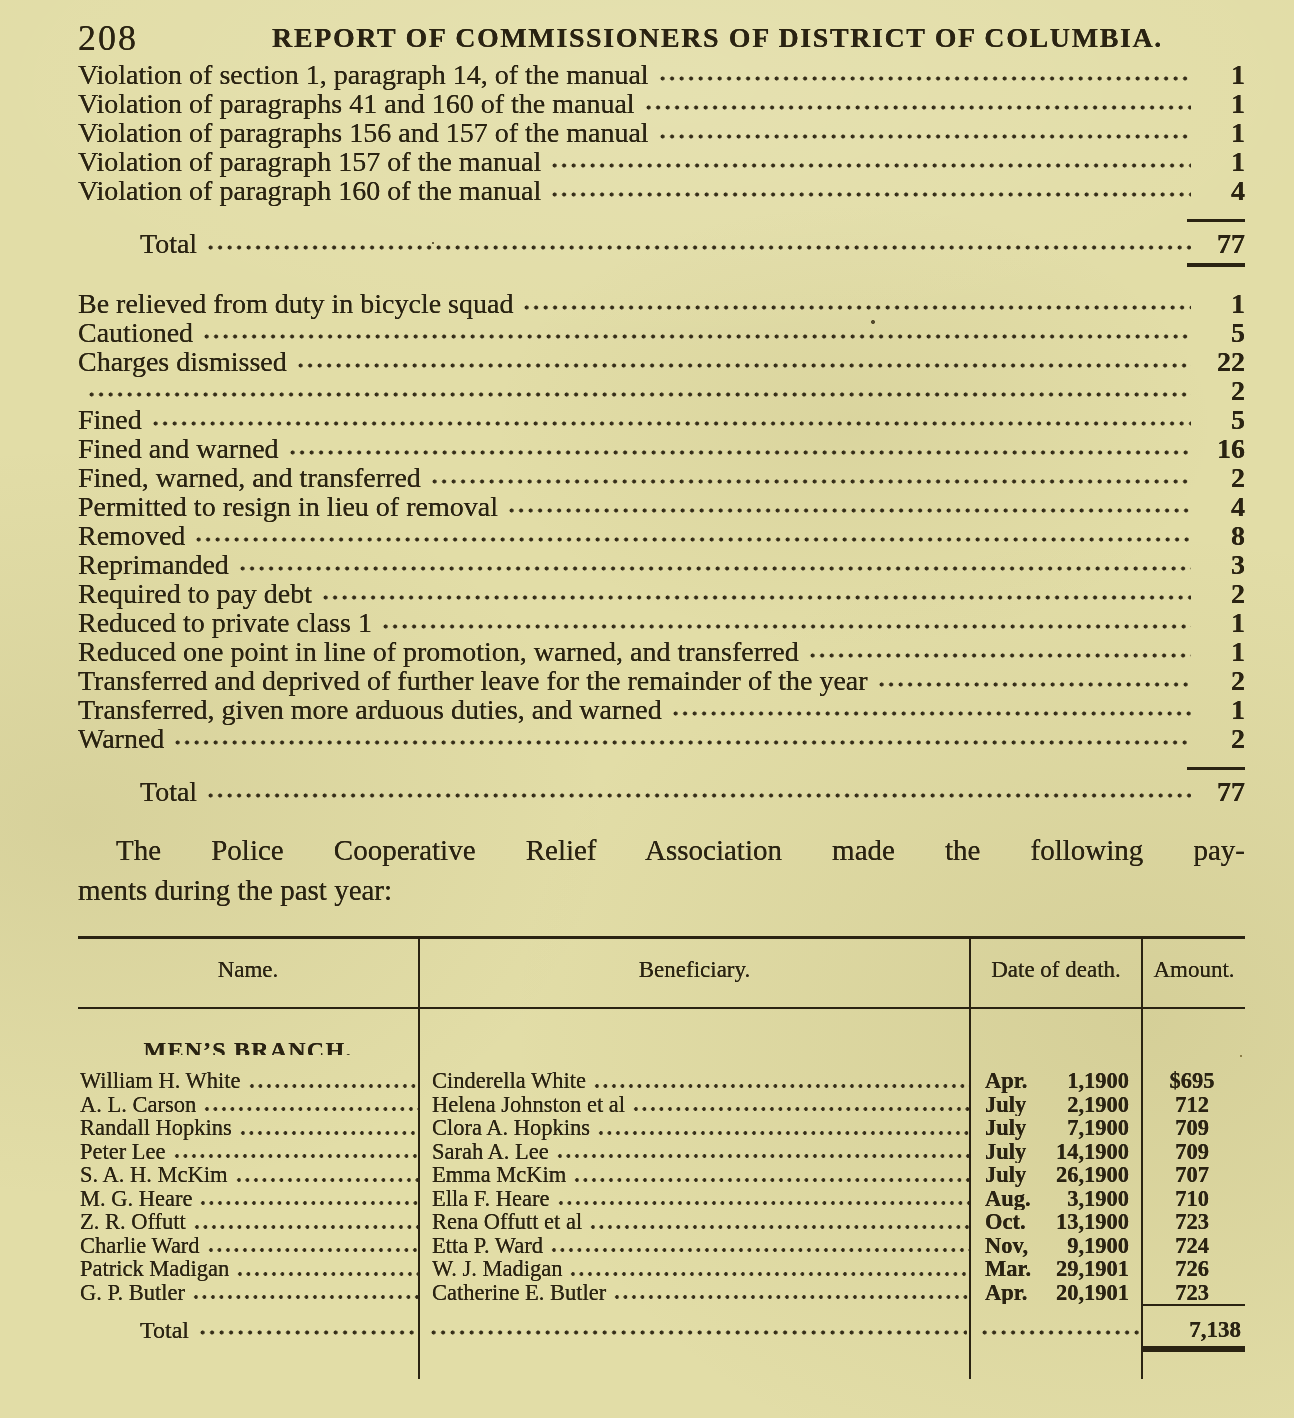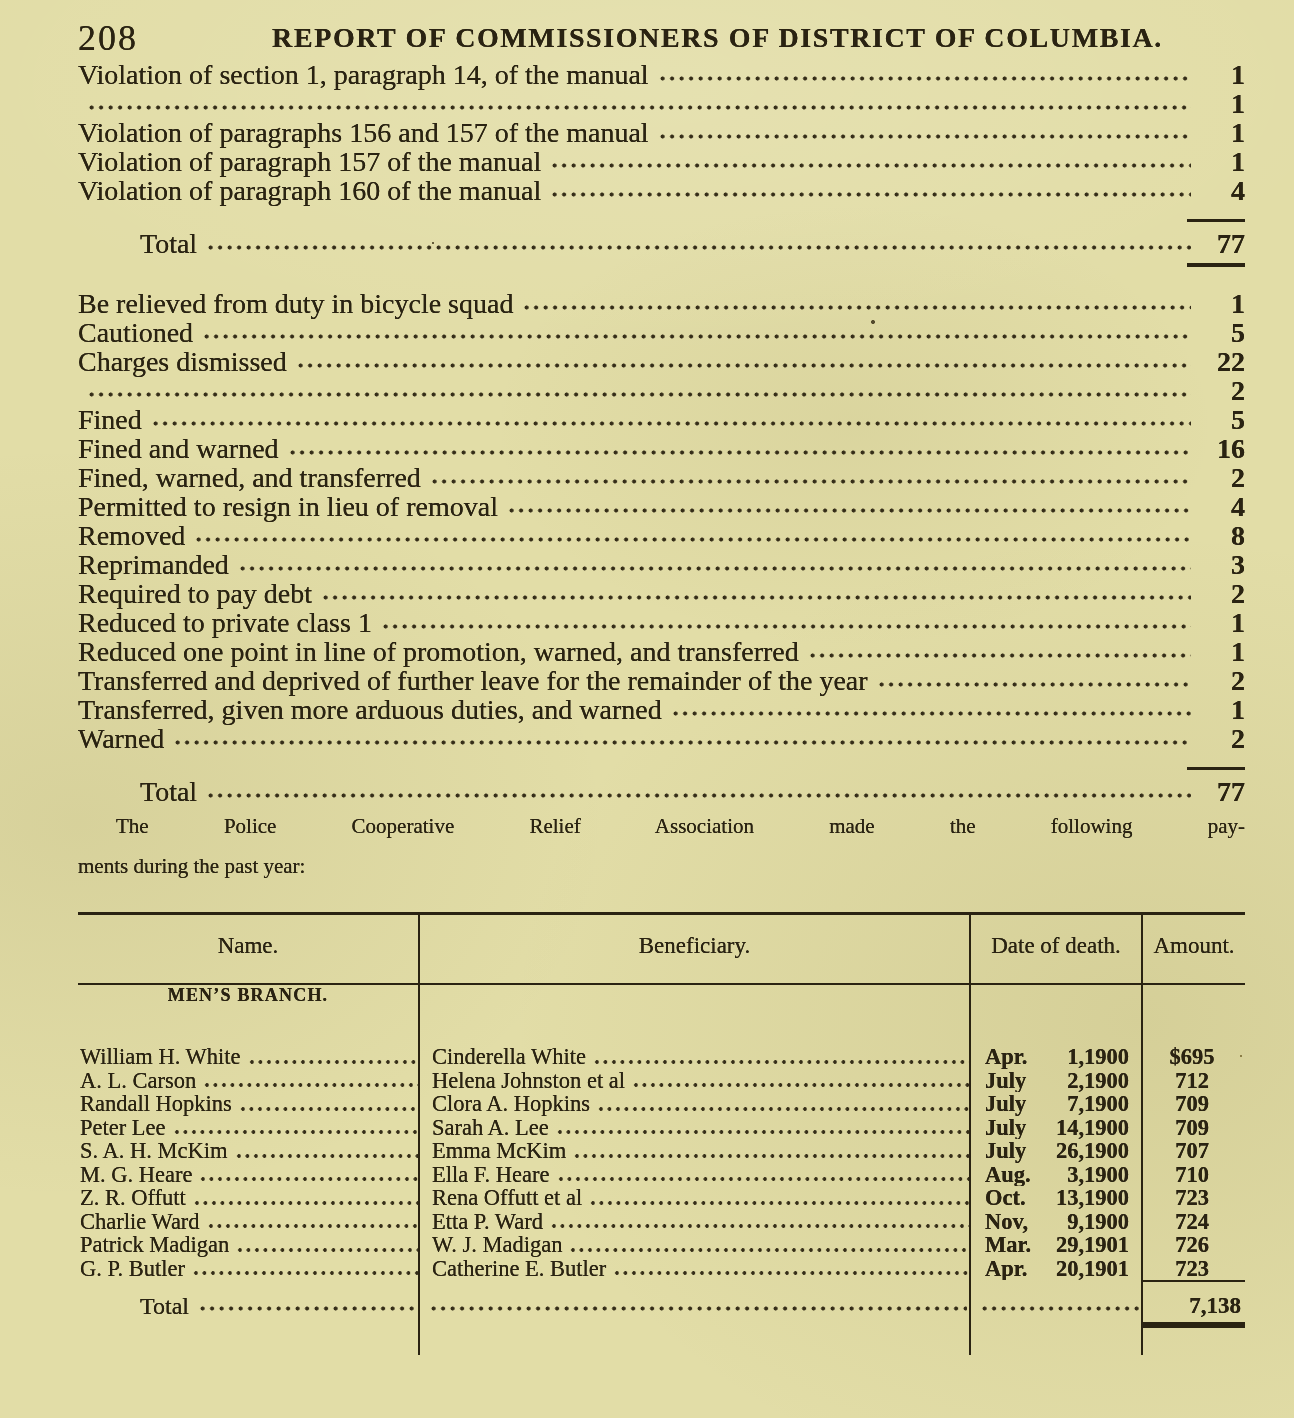--- a/index.html
+++ b/index.html
@@ -45,35 +45,35 @@
     background-size:9.5px 5px;background-repeat:repeat-x;
   }
   .num{flex:0 0 52px;text-align:right;font-weight:700;}
   .list1{}
   .list2{margin-top:22px;}
   
   .rule-above{width:58px;margin:14px 0 7px auto;border-top:3px solid var(--ink);}
   .dbl-rule{width:58px;height:3px;margin:5px 0 0 auto;border-top:2.5px solid var(--ink);border-bottom:2.5px solid var(--ink);}
   .total-line .lbl{margin-left:62px;}
   
-  .para{font-size:21px;line-height:40px;}
+  .para{margin-top:24px;font-size:29px;line-height:40px;}
   .para .l1{text-indent:38px;text-align:justify;text-align-last:justify;white-space:nowrap;}
   .para .l2{white-space:nowrap;}
   
   .reltable{
     margin-top:26px;
     border-top:3px solid var(--ink);
     display:grid;
     grid-template-columns:340px 551px 172px 104px;
   }
   .contents{display:contents;}
   .cell{overflow:hidden;}
   .vline{border-left:2px solid var(--ink);}
   .hcell{border-bottom:2px solid var(--ink);text-align:center;font-size:23px;line-height:26px;padding:18px 2px 24px;white-space:nowrap;}
-  .scell{height:46px;padding-top:0;text-align:center;font-size:18px;letter-spacing:1.2px;font-weight:700;white-space:nowrap;}
+  .scell{height:46px;padding-top:28px;text-align:center;font-size:24px;letter-spacing:1.2px;font-weight:700;white-space:nowrap;}
   .gapcell{height:14px;}
   .dcell{height:23.5px;line-height:23.5px;font-size:22.5px;white-space:nowrap;display:flex;}
   .dcell .leader{height:4px;margin:0 0 5px 7px;background-size:8.5px 4px;
     background-image:radial-gradient(circle at 4px 2px, var(--ink-soft) 1.6px, transparent 2.1px);}
   .c-name{padding-left:2px;}
   .c-ben{padding-left:12px;}
   .c-date{justify-content:space-between;padding:0 12px 0 14px;font-weight:700;display:flex;}
   .c-amt{display:block;text-align:center;padding-right:4px;font-weight:700;}
   .trulecell{height:13px;}
   .trule{border-top:2.5px solid var(--ink);}
@@ -95,20 +95,21 @@
   </div>
 
   <div class="list1">
 
   <div class="dot-row">
       <span class="lbl">Violation of section 1, paragraph 14, of the manual</span>
       <span class="leader"></span>
       <span class="num">1</span>
     </div>
       <div class="dot-row">
+      <span class="lbl">Violation of paragraphs 41 and 160 of the manual</span>
       <span class="leader"></span>
       <span class="num">1</span>
     </div>
       <div class="dot-row">
       <span class="lbl">Violation of paragraphs 156 and 157 of the manual</span>
       <span class="leader"></span>
       <span class="num">1</span>
     </div>
       <div class="dot-row">
       <span class="lbl">Violation of paragraph 157 of the manual</span>

